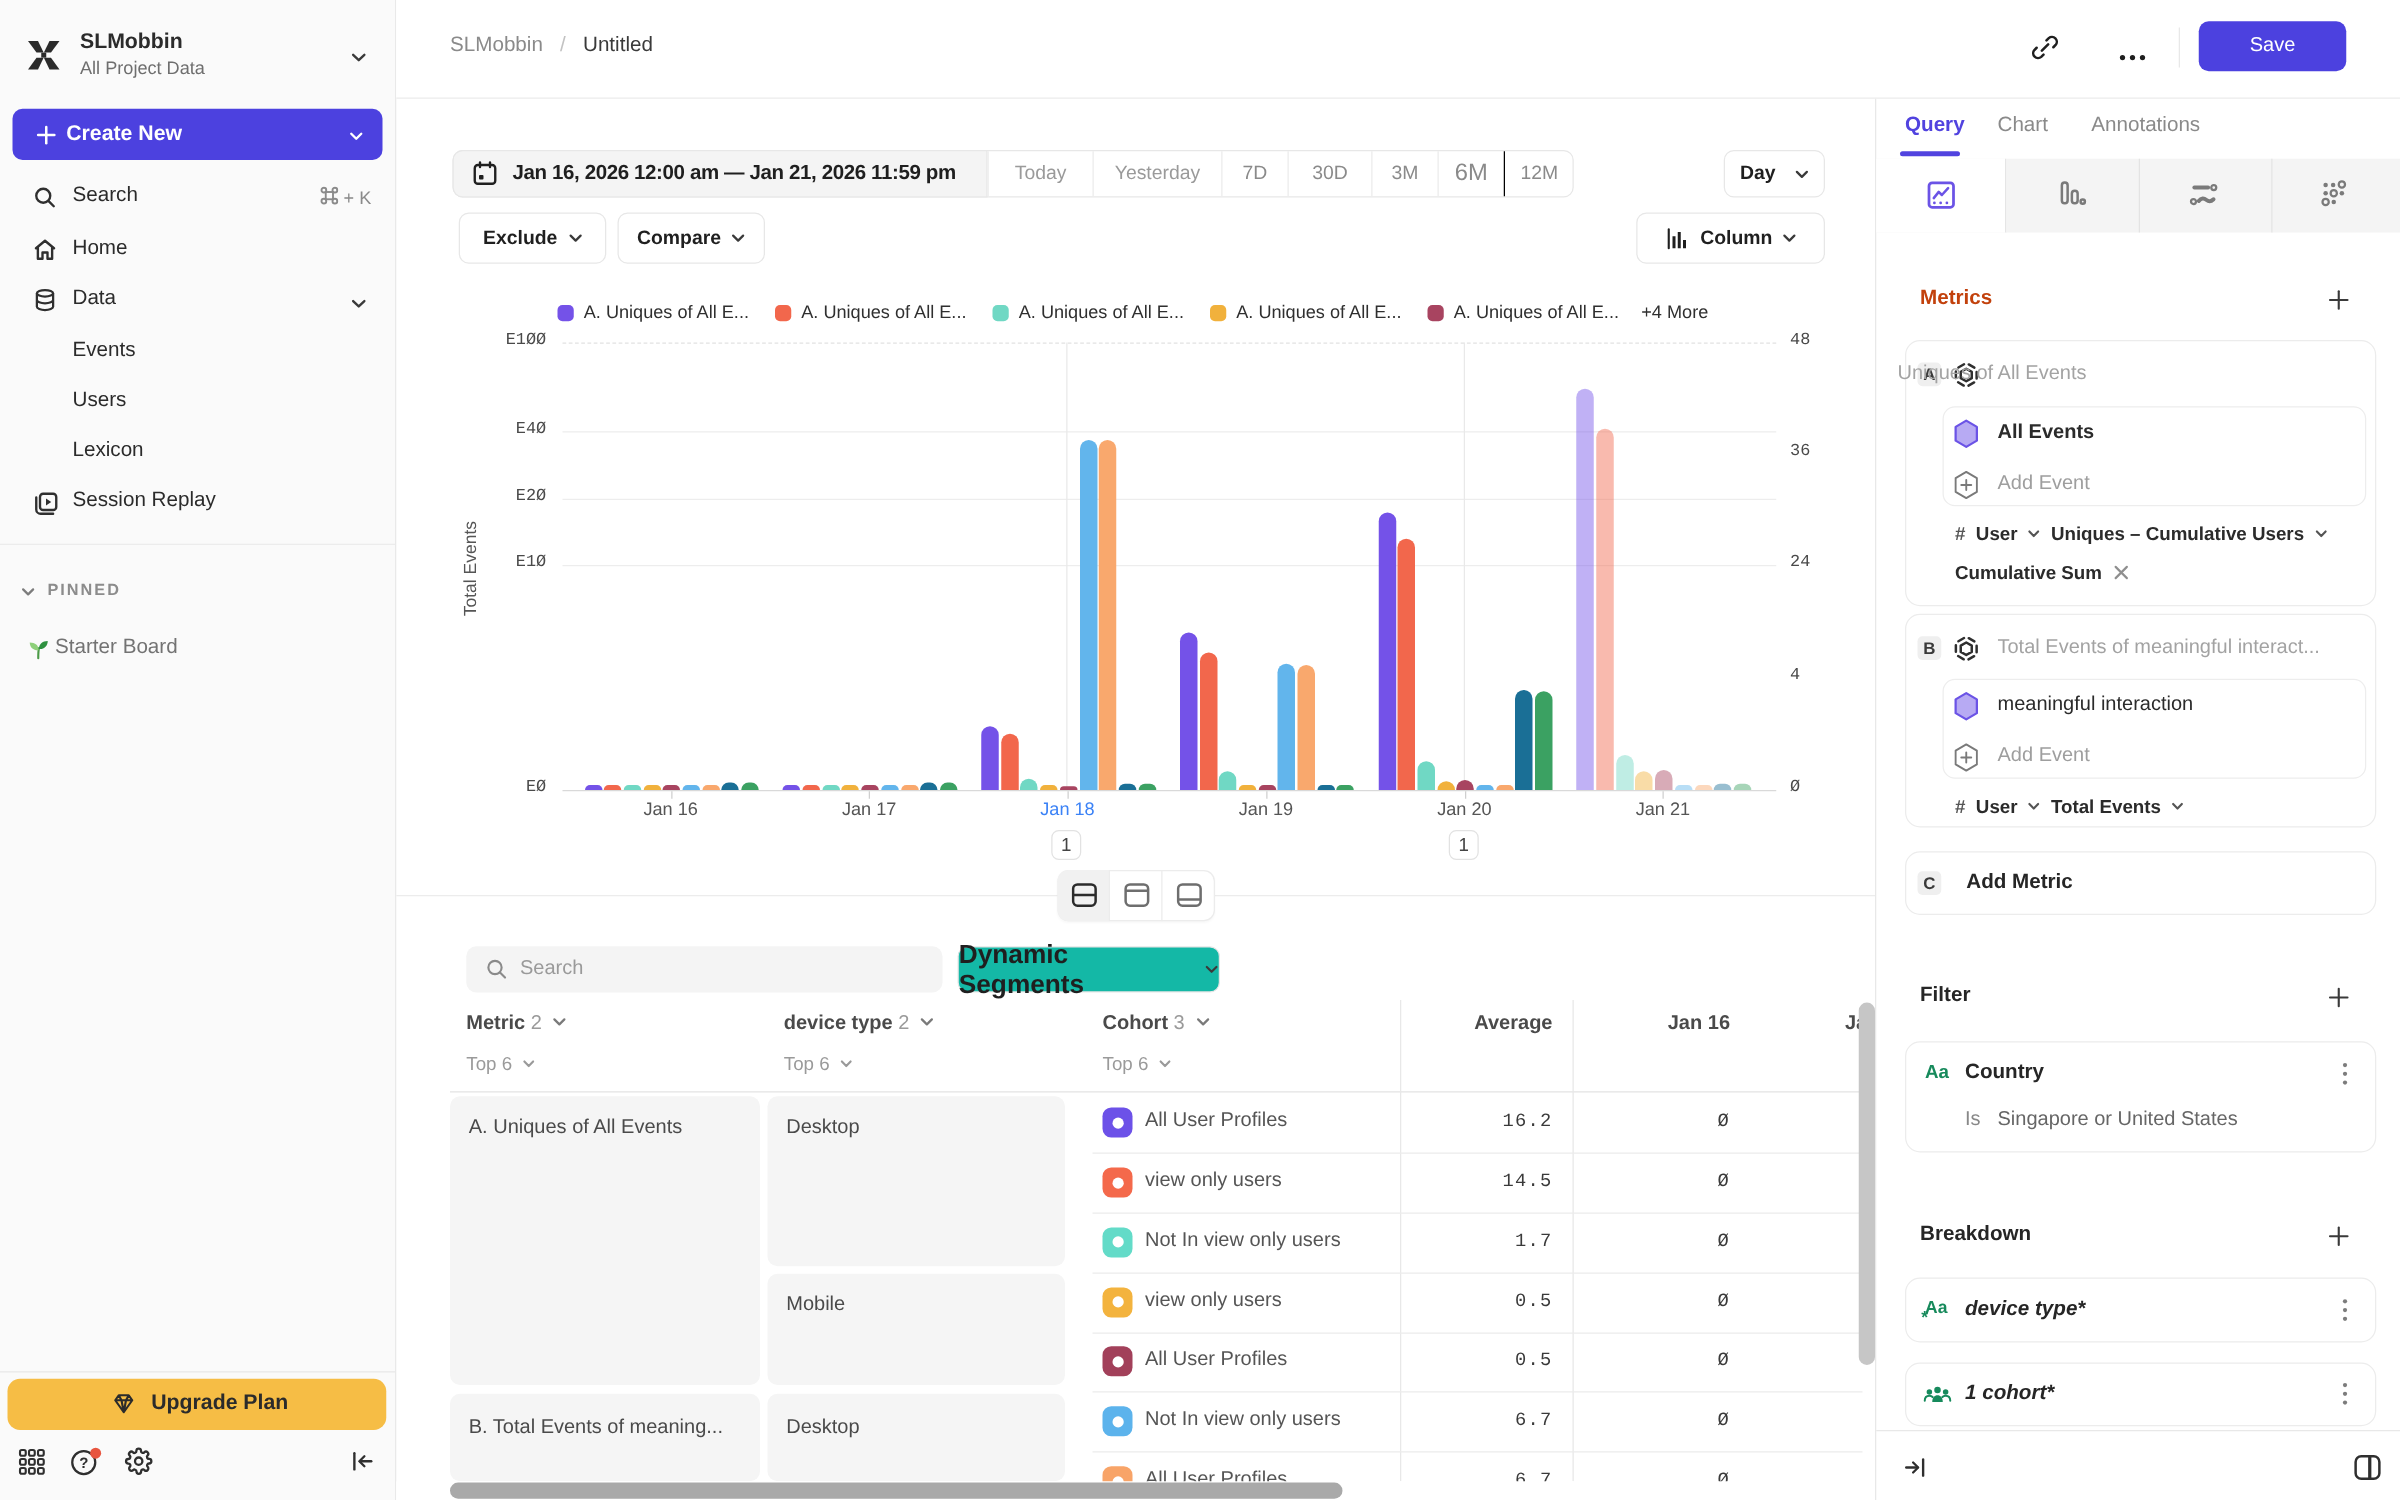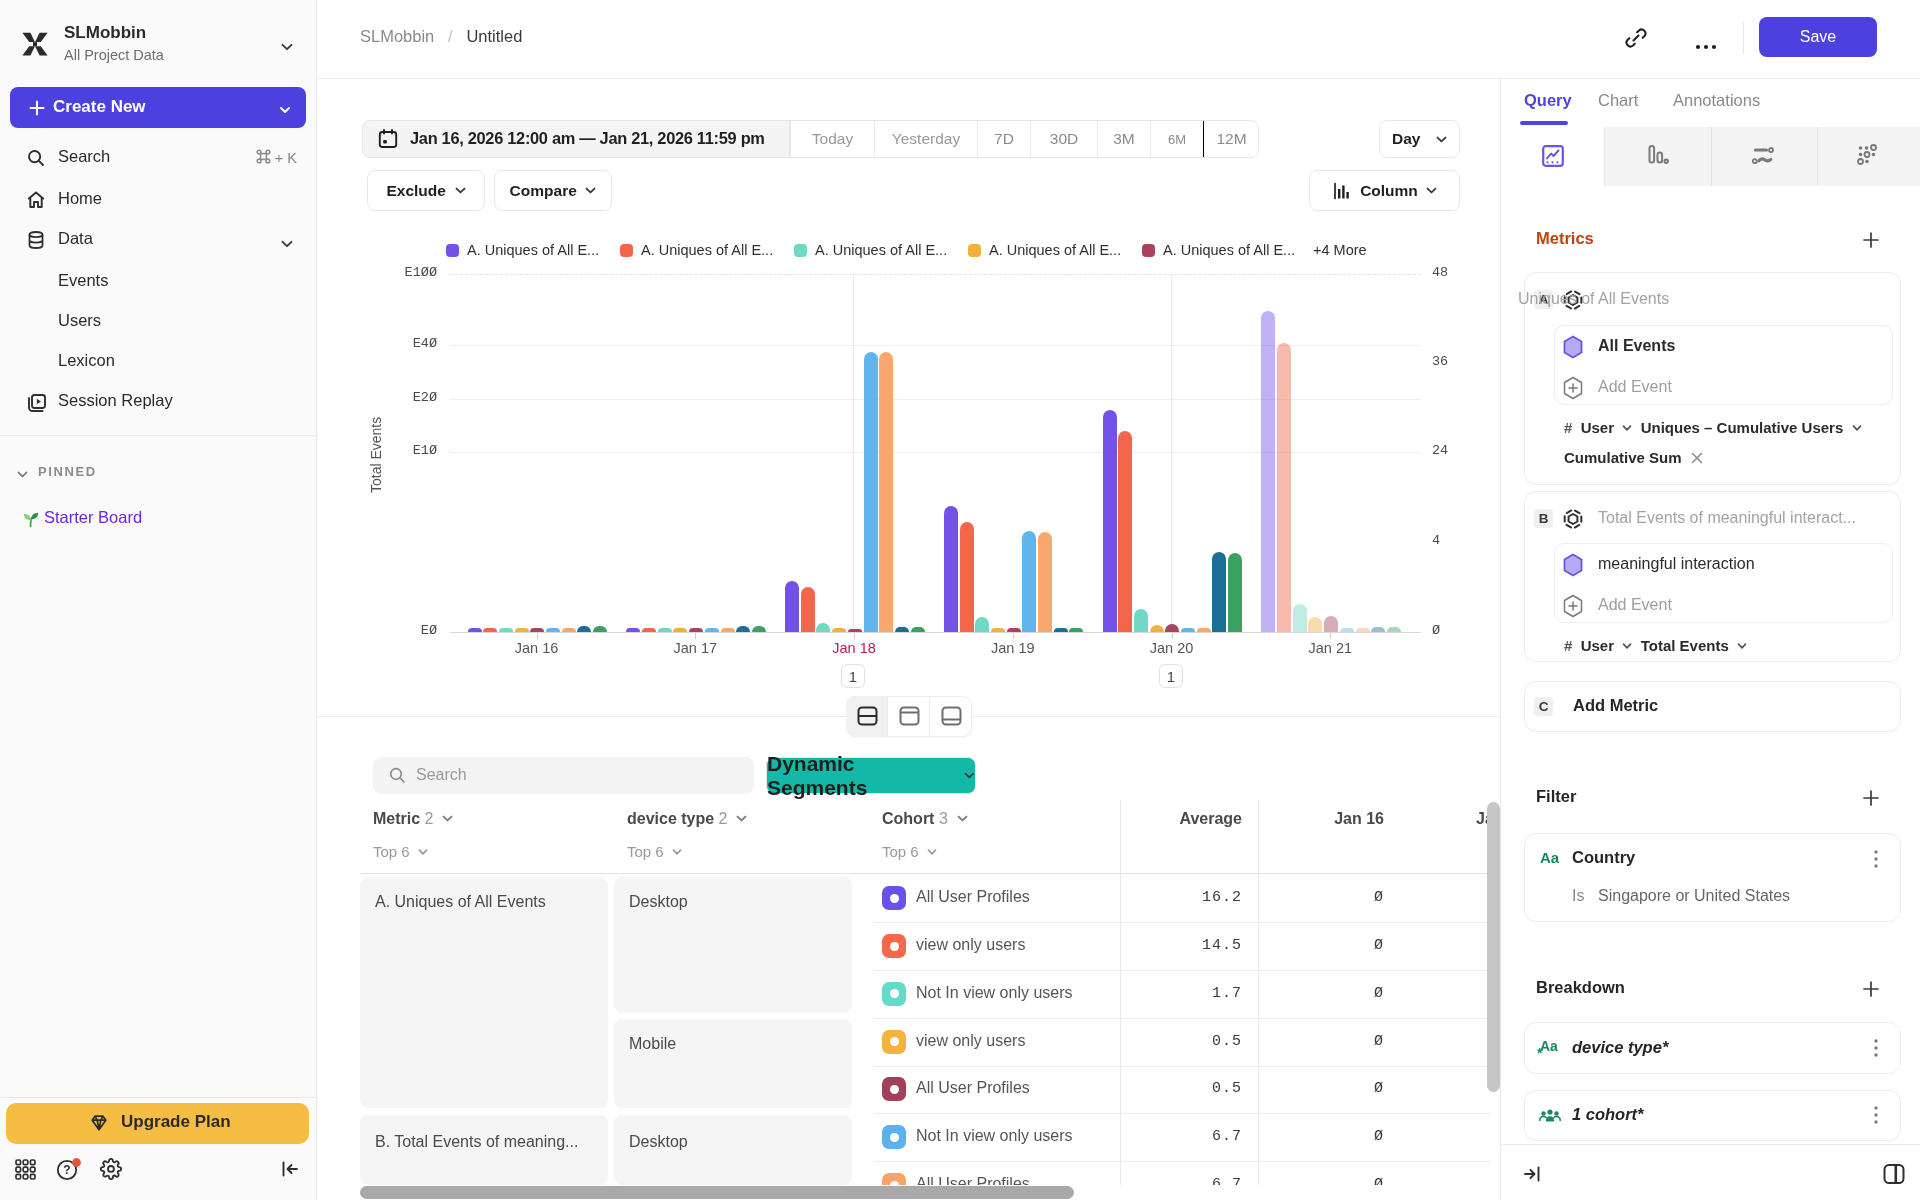--- a/index.html
+++ b/index.html
@@ -68,21 +68,21 @@
 <div class="abs" style="left:0px;top:435px;width:316px;height:1px;background:#ececec;"></div>
 <div class="abs" style="left:17px;top:466px;width:11px;height:11px;"><svg width="11" height="11" viewBox="0 0 11 11" style="">
         <path d="M1.5 3.52 L5.5 7.48 L9.5 3.52" fill="none" stroke="#7c7c7c" stroke-width="1.8" stroke-linecap="round" stroke-linejoin="round"></path>
       </svg></div>
 <div class="abs" style="left:38px;top:464px;width:120px;height:16px;font-size:13px;font-weight:bold;letter-spacing:1.6px;color:#8c8c8c;">PINNED</div>
 <div class="abs" style="left:21px;top:509px;width:20px;height:20px;"><svg width="20" height="20" viewBox="0 0 20 20" style="">
         <path d="M9.6 17.5 C9.6 13 9.8 11 10.2 9.5" stroke="#4c9b47" stroke-width="1.7" fill="none" stroke-linecap="round"></path>
         <path d="M9.9 11.2 C9.9 7.2 7.2 5.0 2.8 5.0 C2.9 9.2 5.8 11.5 9.9 11.2 Z" fill="#8ed07a"></path>
         <path d="M10.1 10.2 C10.1 6.6 12.8 3.8 17.2 3.8 C17.1 8.0 14.2 10.6 10.1 10.2 Z" fill="#2e9140"></path>
       </svg></div>
-<div class="abs" style="left:44px;top:508px;width:200px;height:22px;font-size:16.5px;font-weight:500;color:#6d28d9;">Starter Board</div>
+<div class="abs" style="left:44px;top:508px;width:200px;height:22px;font-size:16.5px;font-weight:500;color:#737373;">Starter Board</div>
 <div class="abs" style="left:0px;top:1097px;width:316px;height:1px;background:#e7e7e7;"></div>
 <div class="abs" style="left:6px;top:1103px;width:303px;height:41px;background:#f6bd45;border-radius:10px;"></div>
 <div class="abs" style="left:88px;top:1113px;width:22px;height:20px;"><svg width="22" height="20" viewBox="0 0 22 20" style="">
         <path d="M4.2 7.2 L7 3.2 H15 L17.8 7.2 L11 16.8 Z M4.2 7.2 H17.8 M7 3.2 L9.2 7.2 L11 16.8 M15 3.2 L12.8 7.2 L11 16.8" fill="none" stroke="#2b2b2b" stroke-width="1.7" stroke-linejoin="round"></path>
       </svg></div>
 <div class="abs" style="left:121px;top:1112px;width:160px;height:22px;font-size:17px;font-weight:bold;color:#2b2b2b;">Upgrade Plan</div>
 <div class="abs" style="left:13px;top:1157px;width:24px;height:24px;"><svg width="24" height="24" viewBox="0 0 24 24" style="">
         <rect x="3.0" y="3.0" width="4.6" height="4.6" rx="1.4" fill="none" stroke="#2f2f2f" stroke-width="1.7"></rect>
         <rect x="10.2" y="3.0" width="4.6" height="4.6" rx="1.4" fill="none" stroke="#2f2f2f" stroke-width="1.7"></rect>
         <rect x="17.4" y="3.0" width="4.6" height="4.6" rx="1.4" fill="none" stroke="#2f2f2f" stroke-width="1.7"></rect>
@@ -128,21 +128,21 @@
         <line x1="7" y1="2" x2="7" y2="5.6" stroke="#1f1f1f" stroke-width="1.9" stroke-linecap="round"></line>
         <line x1="15" y1="2" x2="15" y2="5.6" stroke="#1f1f1f" stroke-width="1.9" stroke-linecap="round"></line>
         <rect x="6.2" y="12" width="3.6" height="3.6" rx="0.8" fill="#1f1f1f"></rect>
       </svg></div>
 <div class="abs" style="left:410px;top:129px;width:380px;height:20px;font-size:16.4px;font-weight:bold;color:#1f1f1f;letter-spacing:-0.3px;">Jan 16, 2026 12:00 am — Jan 21, 2026 11:59 pm</div>
 <div class="abs" style="left:790px;top:121px;width:84px;height:36px;border-left:1px solid #ececec;font-size:15.5px;color:#9a9a9a;display:flex;align-items:center;justify-content:center;">Today</div>
 <div class="abs" style="left:874px;top:121px;width:103px;height:36px;border-left:1px solid #ececec;font-size:15.5px;color:#9a9a9a;display:flex;align-items:center;justify-content:center;">Yesterday</div>
 <div class="abs" style="left:977px;top:121px;width:53px;height:36px;border-left:1px solid #ececec;font-size:15.5px;color:#8a8a8a;display:flex;align-items:center;justify-content:center;">7D</div>
 <div class="abs" style="left:1030px;top:121px;width:67px;height:36px;border-left:1px solid #ececec;font-size:15.5px;color:#8a8a8a;display:flex;align-items:center;justify-content:center;">30D</div>
 <div class="abs" style="left:1097px;top:121px;width:53px;height:36px;border-left:1px solid #ececec;font-size:15.5px;color:#8a8a8a;display:flex;align-items:center;justify-content:center;">3M</div>
-<div class="abs" style="left:1150px;top:121px;width:53px;height:36px;border-left:1px solid #ececec;font-size:13px;color:#8a8a8a;display:flex;align-items:center;justify-content:center;">6M</div>
+<div class="abs" style="left:1150px;top:121px;width:53px;height:36px;border-left:1px solid #ececec;font-size:19px;color:#8a8a8a;display:flex;align-items:center;justify-content:center;">6M</div>
 <div class="abs" style="left:1203px;top:121px;width:56px;height:36px;border-left:1px solid #000000;font-size:15.5px;color:#8a8a8a;display:flex;align-items:center;justify-content:center;">12M</div>
 <div class="abs" style="left:1379px;top:120px;width:81px;height:38px;background:#fff;border:1px solid #e7e7e7;border-radius:8px;display:flex;align-items:center;justify-content:center;gap:7px;font-size:15.5px;font-weight:bold;color:#1f1f1f;">Day&nbsp;&nbsp;<svg width="11" height="11" viewBox="0 0 11 11" style="">
         <path d="M1.5 3.52 L5.5 7.48 L9.5 3.52" fill="none" stroke="#3a3a3a" stroke-width="1.8" stroke-linecap="round" stroke-linejoin="round"></path>
       </svg></div>
 <div class="abs" style="left:367px;top:170px;width:118px;height:41px;background:#fff;border:1px solid #e7e7e7;border-radius:8px;display:flex;align-items:center;justify-content:center;font-size:15.5px;font-weight:bold;color:#1f1f1f;">Exclude&nbsp;&nbsp;<svg width="11" height="11" viewBox="0 0 11 11" style="">
         <path d="M1.5 3.52 L5.5 7.48 L9.5 3.52" fill="none" stroke="#3a3a3a" stroke-width="1.8" stroke-linecap="round" stroke-linejoin="round"></path>
       </svg></div>
 <div class="abs" style="left:494px;top:170px;width:118px;height:41px;background:#fff;border:1px solid #e7e7e7;border-radius:8px;display:flex;align-items:center;justify-content:center;font-size:15.5px;font-weight:bold;color:#1f1f1f;">Compare&nbsp;&nbsp;<svg width="11" height="11" viewBox="0 0 11 11" style="">
         <path d="M1.5 3.52 L5.5 7.48 L9.5 3.52" fill="none" stroke="#3a3a3a" stroke-width="1.8" stroke-linecap="round" stroke-linejoin="round"></path>
       </svg></div>
@@ -235,21 +235,21 @@
 <div class="abs" style="left:1324.1px;top:616px;width:14px;height:16px;background:#a84460;border-radius:7px 7px 0 0;opacity:0.45;"></div>
 <div class="abs" style="left:1339.8px;top:628px;width:14px;height:4px;background:#62b5ec;border-radius:7px 7px 0 0;opacity:0.45;"></div>
 <div class="abs" style="left:1355.5px;top:628px;width:14px;height:4px;background:#f9a86d;border-radius:7px 7px 0 0;opacity:0.45;"></div>
 <div class="abs" style="left:1371.2px;top:627px;width:14px;height:5px;background:#1a6f96;border-radius:7px 7px 0 0;opacity:0.45;"></div>
 <div class="abs" style="left:1386.9px;top:627px;width:14px;height:5px;background:#3ba162;border-radius:7px 7px 0 0;opacity:0.45;"></div>
 <div class="abs" style="left:536.5px;top:633px;width:1px;height:6px;background:#cfcfcf;"></div>
 <div class="abs" style="left:486.5px;top:640px;width:100px;height:18px;font-size:14.5px;color:#555;text-align:center;">Jan 16</div>
 <div class="abs" style="left:695.3px;top:633px;width:1px;height:6px;background:#cfcfcf;"></div>
 <div class="abs" style="left:645.3px;top:640px;width:100px;height:18px;font-size:14.5px;color:#555;text-align:center;">Jan 17</div>
 <div class="abs" style="left:854.0px;top:633px;width:1px;height:6px;background:#cfcfcf;"></div>
-<div class="abs" style="left:804.0px;top:640px;width:100px;height:18px;font-size:14.5px;color:#be185d;text-align:center;">Jan 18</div>
+<div class="abs" style="left:804.0px;top:640px;width:100px;height:18px;font-size:14.5px;color:#3b82f6;text-align:center;">Jan 18</div>
 <div class="abs" style="left:1012.8px;top:633px;width:1px;height:6px;background:#cfcfcf;"></div>
 <div class="abs" style="left:962.8px;top:640px;width:100px;height:18px;font-size:14.5px;color:#555;text-align:center;">Jan 19</div>
 <div class="abs" style="left:1171.5px;top:633px;width:1px;height:6px;background:#cfcfcf;"></div>
 <div class="abs" style="left:1121.5px;top:640px;width:100px;height:18px;font-size:14.5px;color:#555;text-align:center;">Jan 20</div>
 <div class="abs" style="left:1330.3px;top:633px;width:1px;height:6px;background:#cfcfcf;"></div>
 <div class="abs" style="left:1280.3px;top:640px;width:100px;height:18px;font-size:14.5px;color:#555;text-align:center;">Jan 21</div>
 <div class="abs" style="left:841px;top:664px;width:24px;height:24px;background:#fff;border:1px solid #e2e2e2;border-radius:6px;font-size:15px;color:#444;display:flex;align-items:center;justify-content:center;">1</div>
 <div class="abs" style="left:1159px;top:664px;width:24px;height:24px;background:#fff;border:1px solid #e2e2e2;border-radius:6px;font-size:15px;color:#444;display:flex;align-items:center;justify-content:center;">1</div>
 <div class="abs" style="left:317px;top:716px;width:1183px;height:1px;background:#ececec;"></div>
 <div class="abs" style="left:846px;top:696px;width:126px;height:41px;background:#fff;border:1px solid #ececec;border-radius:9px;box-shadow:0 1px 2px rgba(0,0,0,0.03);"></div>

